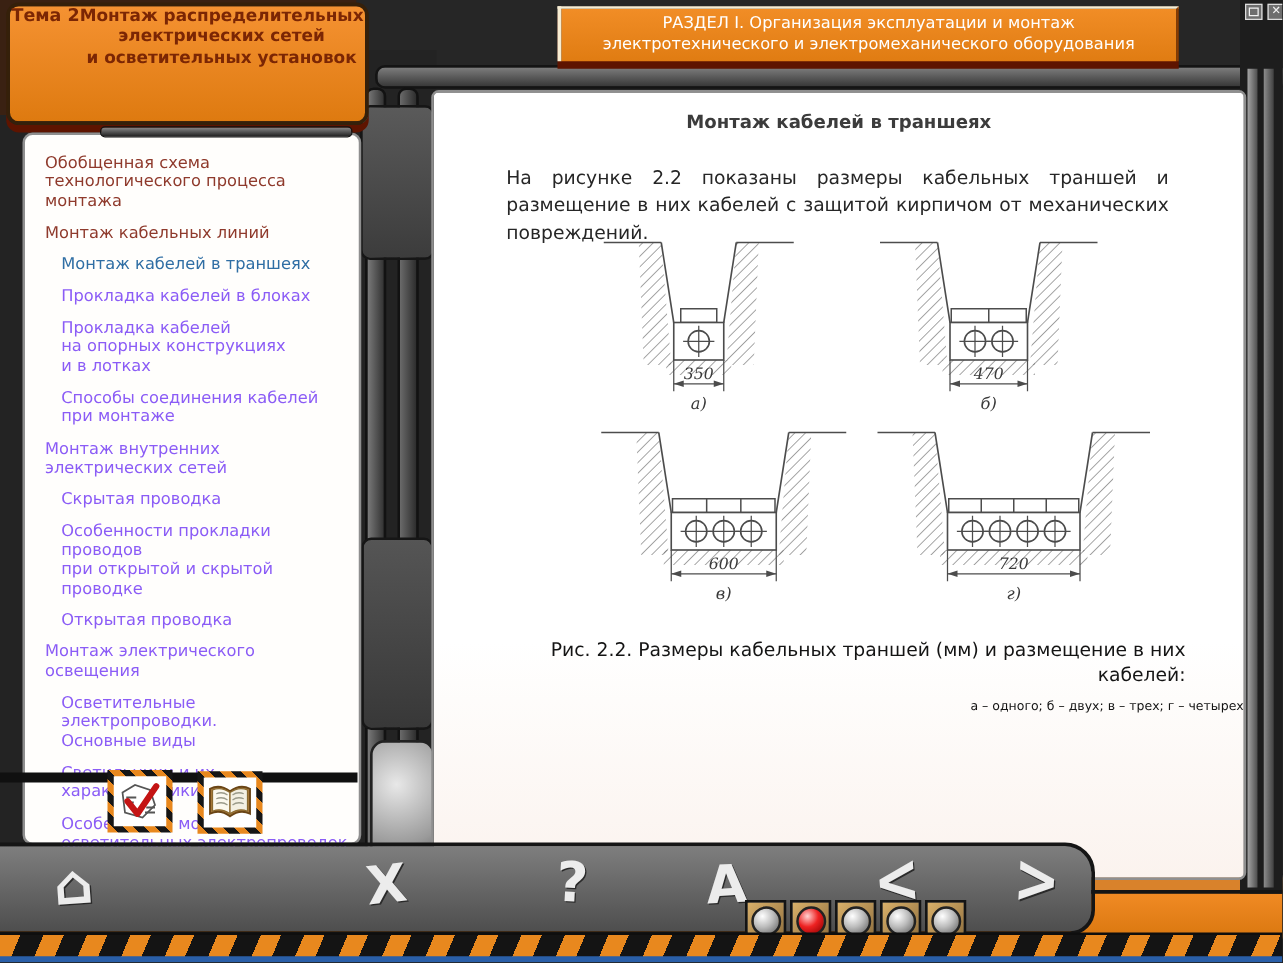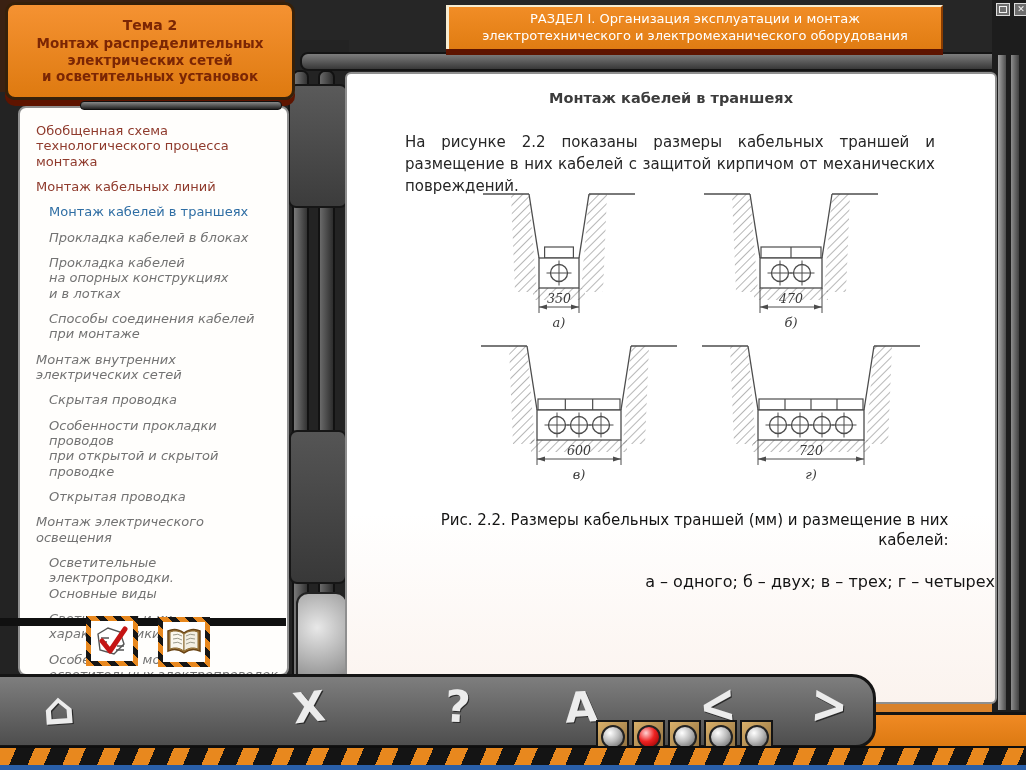--- a/index.html
+++ b/index.html
@@ -33,21 +33,21 @@
   .corner-orange{position:absolute;left:866px;top:702px;width:160px;height:48px;background:#d9822b;z-index:2;}
   .tl-backing{position:absolute;left:0;top:0;width:302px;height:106px;background:#3a2112;z-index:1;}
   .rod-deco{position:absolute;left:80px;top:101px;width:200px;height:7px;z-index:6;
             background:linear-gradient(#888,#222);border:1px solid #111;border-radius:4px;}
 
   
   .panel-topleft{position:absolute;left:5px;top:2px;width:284px;height:92px;z-index:5;
      background:linear-gradient(#f headers59232,#e07c12);
      background:linear-gradient(#f59232,#de7a10);
      border:3px solid #35200a;border-radius:10px;box-shadow:0 6px 0 #5e1400;
-     display:flex;flex-direction:column;justify-content:center;text-align:center;
+     display:flex;justify-content:center;text-align:center;
      color:#7b2604;font-weight:bold;}
   .topic-title{font-size:14px;margin-bottom:2px;}
   .topic-subtitle{font-size:13.5px;line-height:1.22;white-space:pre-line;}
   .panel-topright{position:absolute;left:446px;top:5px;width:492px;height:42px;z-index:5;
      background:linear-gradient(#f18d26,#e07c12);
      border-left:3px solid #f6ecd2;border-top:2px solid #f6ecd2;border-right:2px solid #8a3c00;
      box-shadow:0 6px 0 #5e1400;
      display:flex;align-items:center;justify-content:center;text-align:center;
      color:#fff;font-weight:normal;font-size:13px;line-height:1.3;white-space:pre-line;}
 
@@ -59,21 +59,21 @@
 
   
   .sidebar{position:absolute;left:18px;top:106px;width:267px;height:566px;z-index:5;
      background:#fffefc;border:2px solid #8f8f8f;border-radius:8px;}
   .menu{padding:15px 4px 0 14px;}
   .menu-item{font-size:13px;line-height:1.18;margin-bottom:10px;white-space:pre-line;cursor:pointer;}
   .menu-item.lvl1{margin-left:2px;}
   .menu-item.lvl2{margin-left:15px;}
   .c-maroon{color:#8f3a2c;}
   .c-blue{color:#2f6ea4;}
-  .c-black{color:#737373;font-style:italic;}
+  .c-black{color:#8b5cf6;}
   .rod-btn{position:absolute;left:0;top:618px;width:286px;height:8px;background:#101010;z-index:6;}
   .icon-btn{position:absolute;width:52px;height:50px;z-index:7;cursor:pointer;
      background:repeating-linear-gradient(45deg,#e8881e 0 6px,#161616 6px 12px);padding:0;border:0;}
   .icon-btn .inner{position:absolute;left:5px;top:5px;right:5px;bottom:5px;background:#fff;
      display:flex;align-items:center;justify-content:center;}
   .btn-test{left:86px;top:616px;}
   .btn-book{left:158px;top:617px;}
 
   
   .toolbar{position:absolute;left:-10px;top:674px;width:880px;height:68px;z-index:6;
@@ -104,21 +104,21 @@
   .content{position:absolute;left:345px;top:72px;width:648px;height:628px;z-index:5;
      background:linear-gradient(#ffffff 70%,#fbf3ee);border:2px solid #8f8f8f;border-radius:6px;}
   .page-title{margin-top:16px;text-align:center;font-weight:bold;font-size:14.5px;color:#3c3c3c;}
   .para{margin:26px 60px 0 58px;font-size:15px;color:#262626;text-align:justify;line-height:1.45;}
   .fig-row{position:absolute;display:flex;}
   .fig-row1{left:96px;top:106px;}
   .fig-row2{left:116px;top:258px;}
   .trench-cell{width:232px;height:150px;}
   .caption{position:absolute;left:0;top:436px;width:100%;text-align:right;color:#141414;}
   .cap1{max-width:555px;margin:0 auto;font-size:15px;line-height:1.35;}
-  .cap2{margin-top:21px;font-size:16px;}
+  .cap2{margin-top:9px;font-size:10px;}
 </style>
 </head>
 <body>
 
 <div class="stage">
 
   <div class="tl-backing"></div>
   <div class="bg-top"></div>
   <div class="bg-leftcol"></div>
   <div class="bg-farleft"></div>

